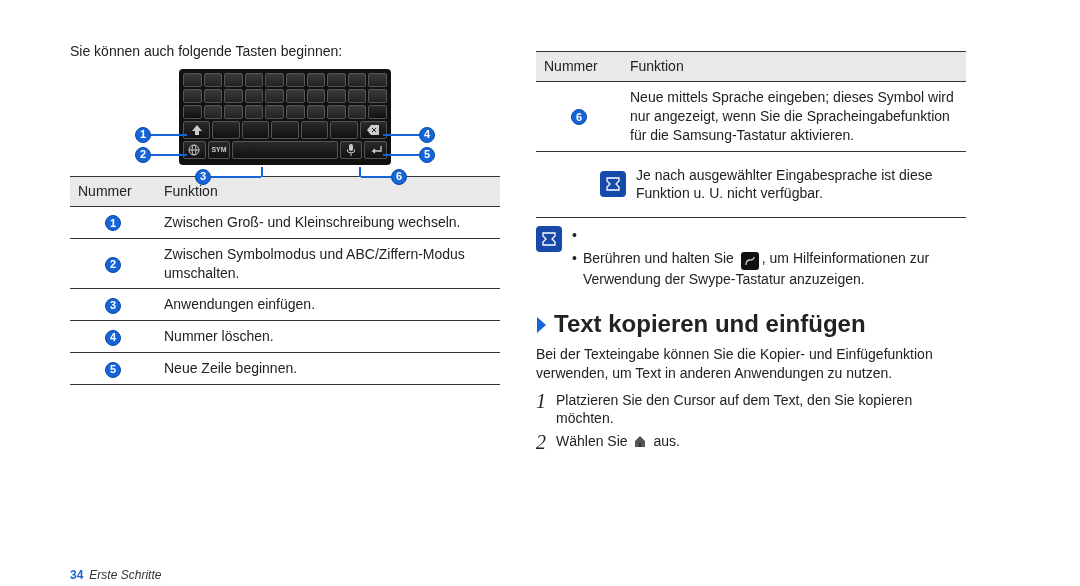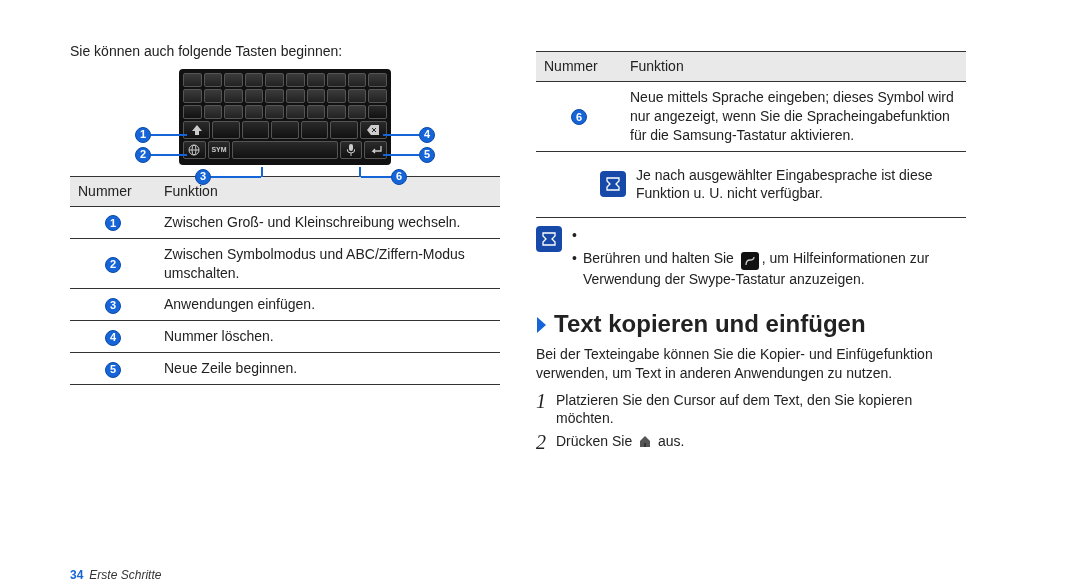--- a/index.html
+++ b/index.html
@@ -472,21 +472,21 @@
       <p class="para">Bei der Texteingabe können Sie die Kopier- und Einfügefunktion verwenden, um Text in anderen Anwendungen zu nutzen.</p>
 
       <div class="step">
         <span class="step-num">1</span>
         <span>Platzieren Sie den Cursor auf dem Text, den Sie kopieren möchten.</span>
       </div>
 
       <div class="step">
         <span class="step-num">2</span>
         <span>
-          <span>Drücken Sie</span>
+          <span>Wählen Sie</span>
           <span class="home-glyph">
             <svg width="14" height="14" viewBox="0 0 14 14">
                 <path d="M2 7 L7 2 L12 7 V13 H2 Z" fill="#555"></path>
                 <rect x="6" y="9" width="2" height="4" fill="#333"></rect>
               </svg>
           </span>
           <span>aus.</span>
         </span>
       </div>
 

